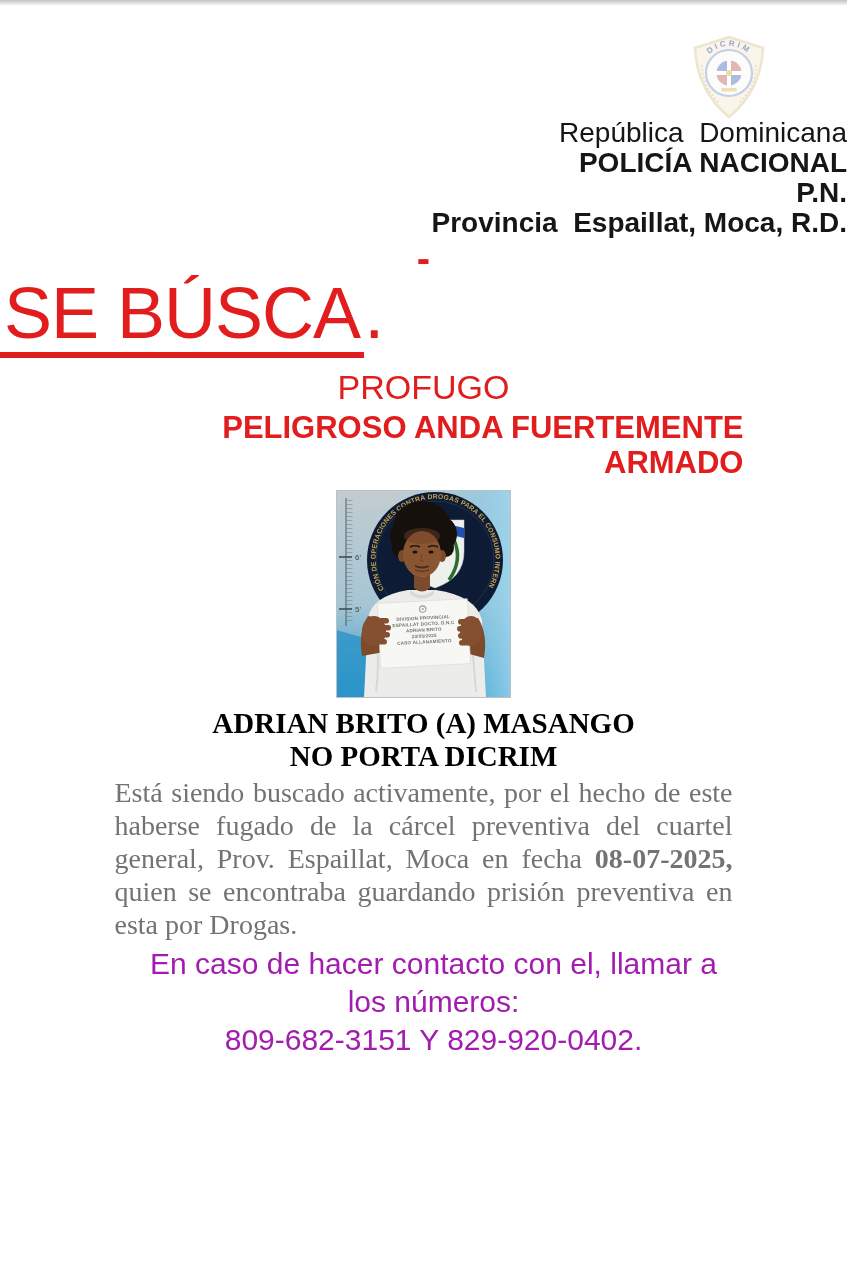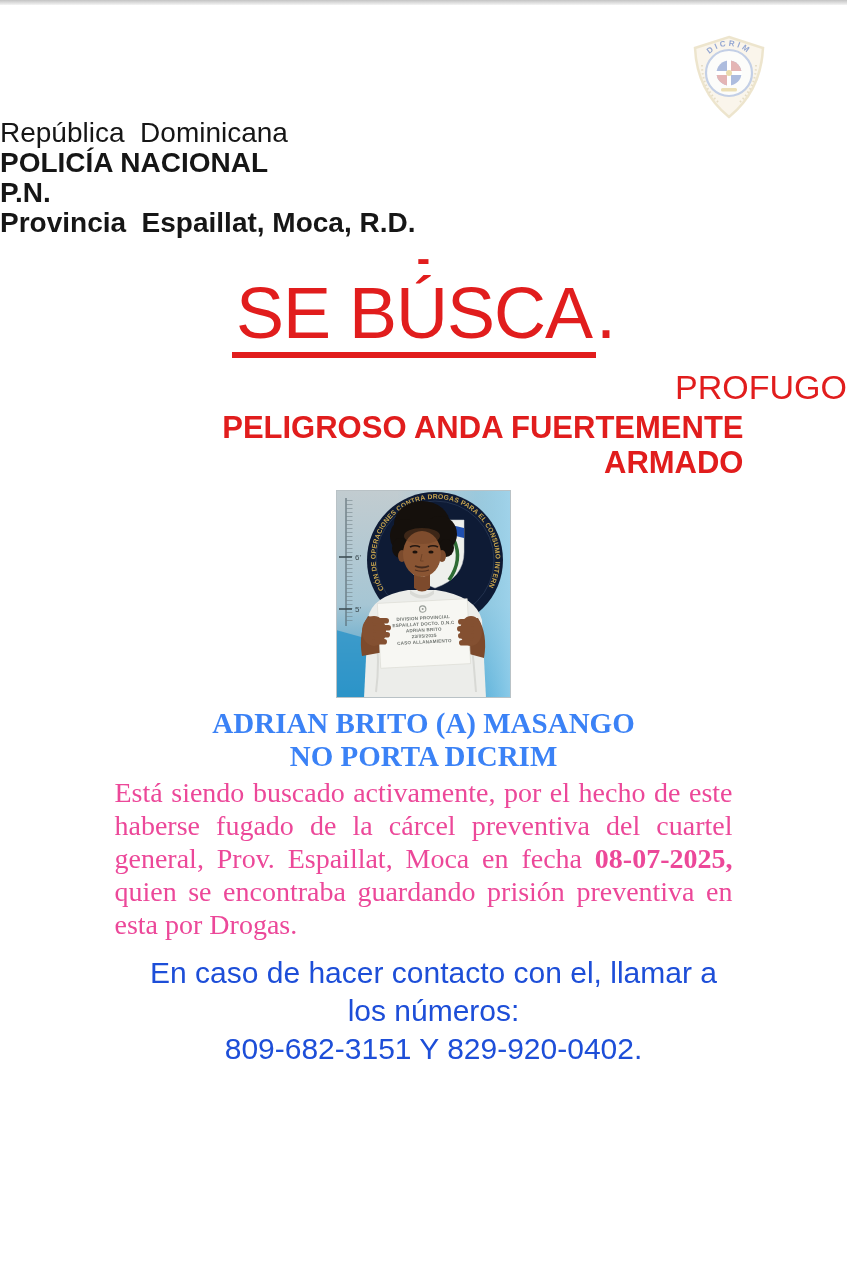--- a/index.html
+++ b/index.html
@@ -5,46 +5,46 @@
   html,body { margin:0; padding:0; background:#ffffff; }
   .page {
     position:relative; width:847px; height:1280px; margin:0 auto;
     background:#ffffff; overflow:hidden;
     font-family:"Liberation Sans", sans-serif; color:#161616;
   }
   .scan-band { position:absolute; top:0; left:0; right:0; height:5px;
     background:linear-gradient(#c3c3c3,#f4f4f4); }
   .badge { position:absolute; top:33px; right:76px; width:84px; height:88px; opacity:.55; }
 
-  .header { padding-top:118px; text-align:left; font-size:28px; line-height:30px; }
+  .header { padding-top:118px; text-align:right; font-size:28px; line-height:30px; }
   .h-line { white-space:pre-wrap; }
   .h-bold { font-weight:bold; }
 
   .red { color:#e11d1d; }
   .red-dash { text-align:center; height:18px; margin-top:13px;
     font-weight:bold; font-size:40px; line-height:14px; }
-  .wanted-title { text-align:center; font-size:72px; line-height:1.02;
+  .wanted-title { font-size:72px; line-height:1.02;
     margin-top:8px; letter-spacing:-1px; }
   .wanted-title .u { display:inline-block; border-bottom:6px solid #e11d1d;
     padding:0 4px 2px 4px; }
-  .fugitive { text-align:right; font-size:34px; line-height:36px; margin-top:11px; }
+  .fugitive { text-align:center; font-size:34px; line-height:36px; margin-top:11px; }
   .warning { text-align:right; font-weight:bold; font-size:31px; line-height:35px;
     margin:5px auto 0; width:640px; }
 
   .photo-wrap { width:175px; height:208px; margin:10px auto 0; }
   .photo-wrap svg { display:block; }
 
   .subject { text-align:center; font-family:"Liberation Serif", serif;
-    font-weight:bold; font-size:29px; line-height:33px; margin-top:9px; color:#3b82f6; }
-
-  .desc { width:618px; margin:3px auto 13px; font-family:"Liberation Serif", serif;
-    font-size:28px; line-height:33px; text-align:justify; color:#ec4899; }
+    font-weight:bold; font-size:29px; line-height:33px; margin-top:9px; color:#000000; }
+
+  .desc { width:618px; margin:3px auto 4px; font-family:"Liberation Serif", serif;
+    font-size:28px; line-height:33px; text-align:justify; color:#737373; }
   .desc b { font-weight:bold; }
 
-  .contact { text-align:center; color:#1d4ed8;
+  .contact { text-align:center; color:#a21caf;
     font-size:30px; line-height:38px;padding-left:20px; }
 </style>
 </head>
 <body>
 
 <div class="page">
   <div class="scan-band"></div>
 
   <svg class="badge" viewBox="0 0 84 88" aria-hidden="true">
     <path d="M42,4 L76,15 Q74,58 42,84 Q10,58 8,15 Z" fill="#f6eedb" stroke="#e0d0a6" stroke-width="2.5"></path>

